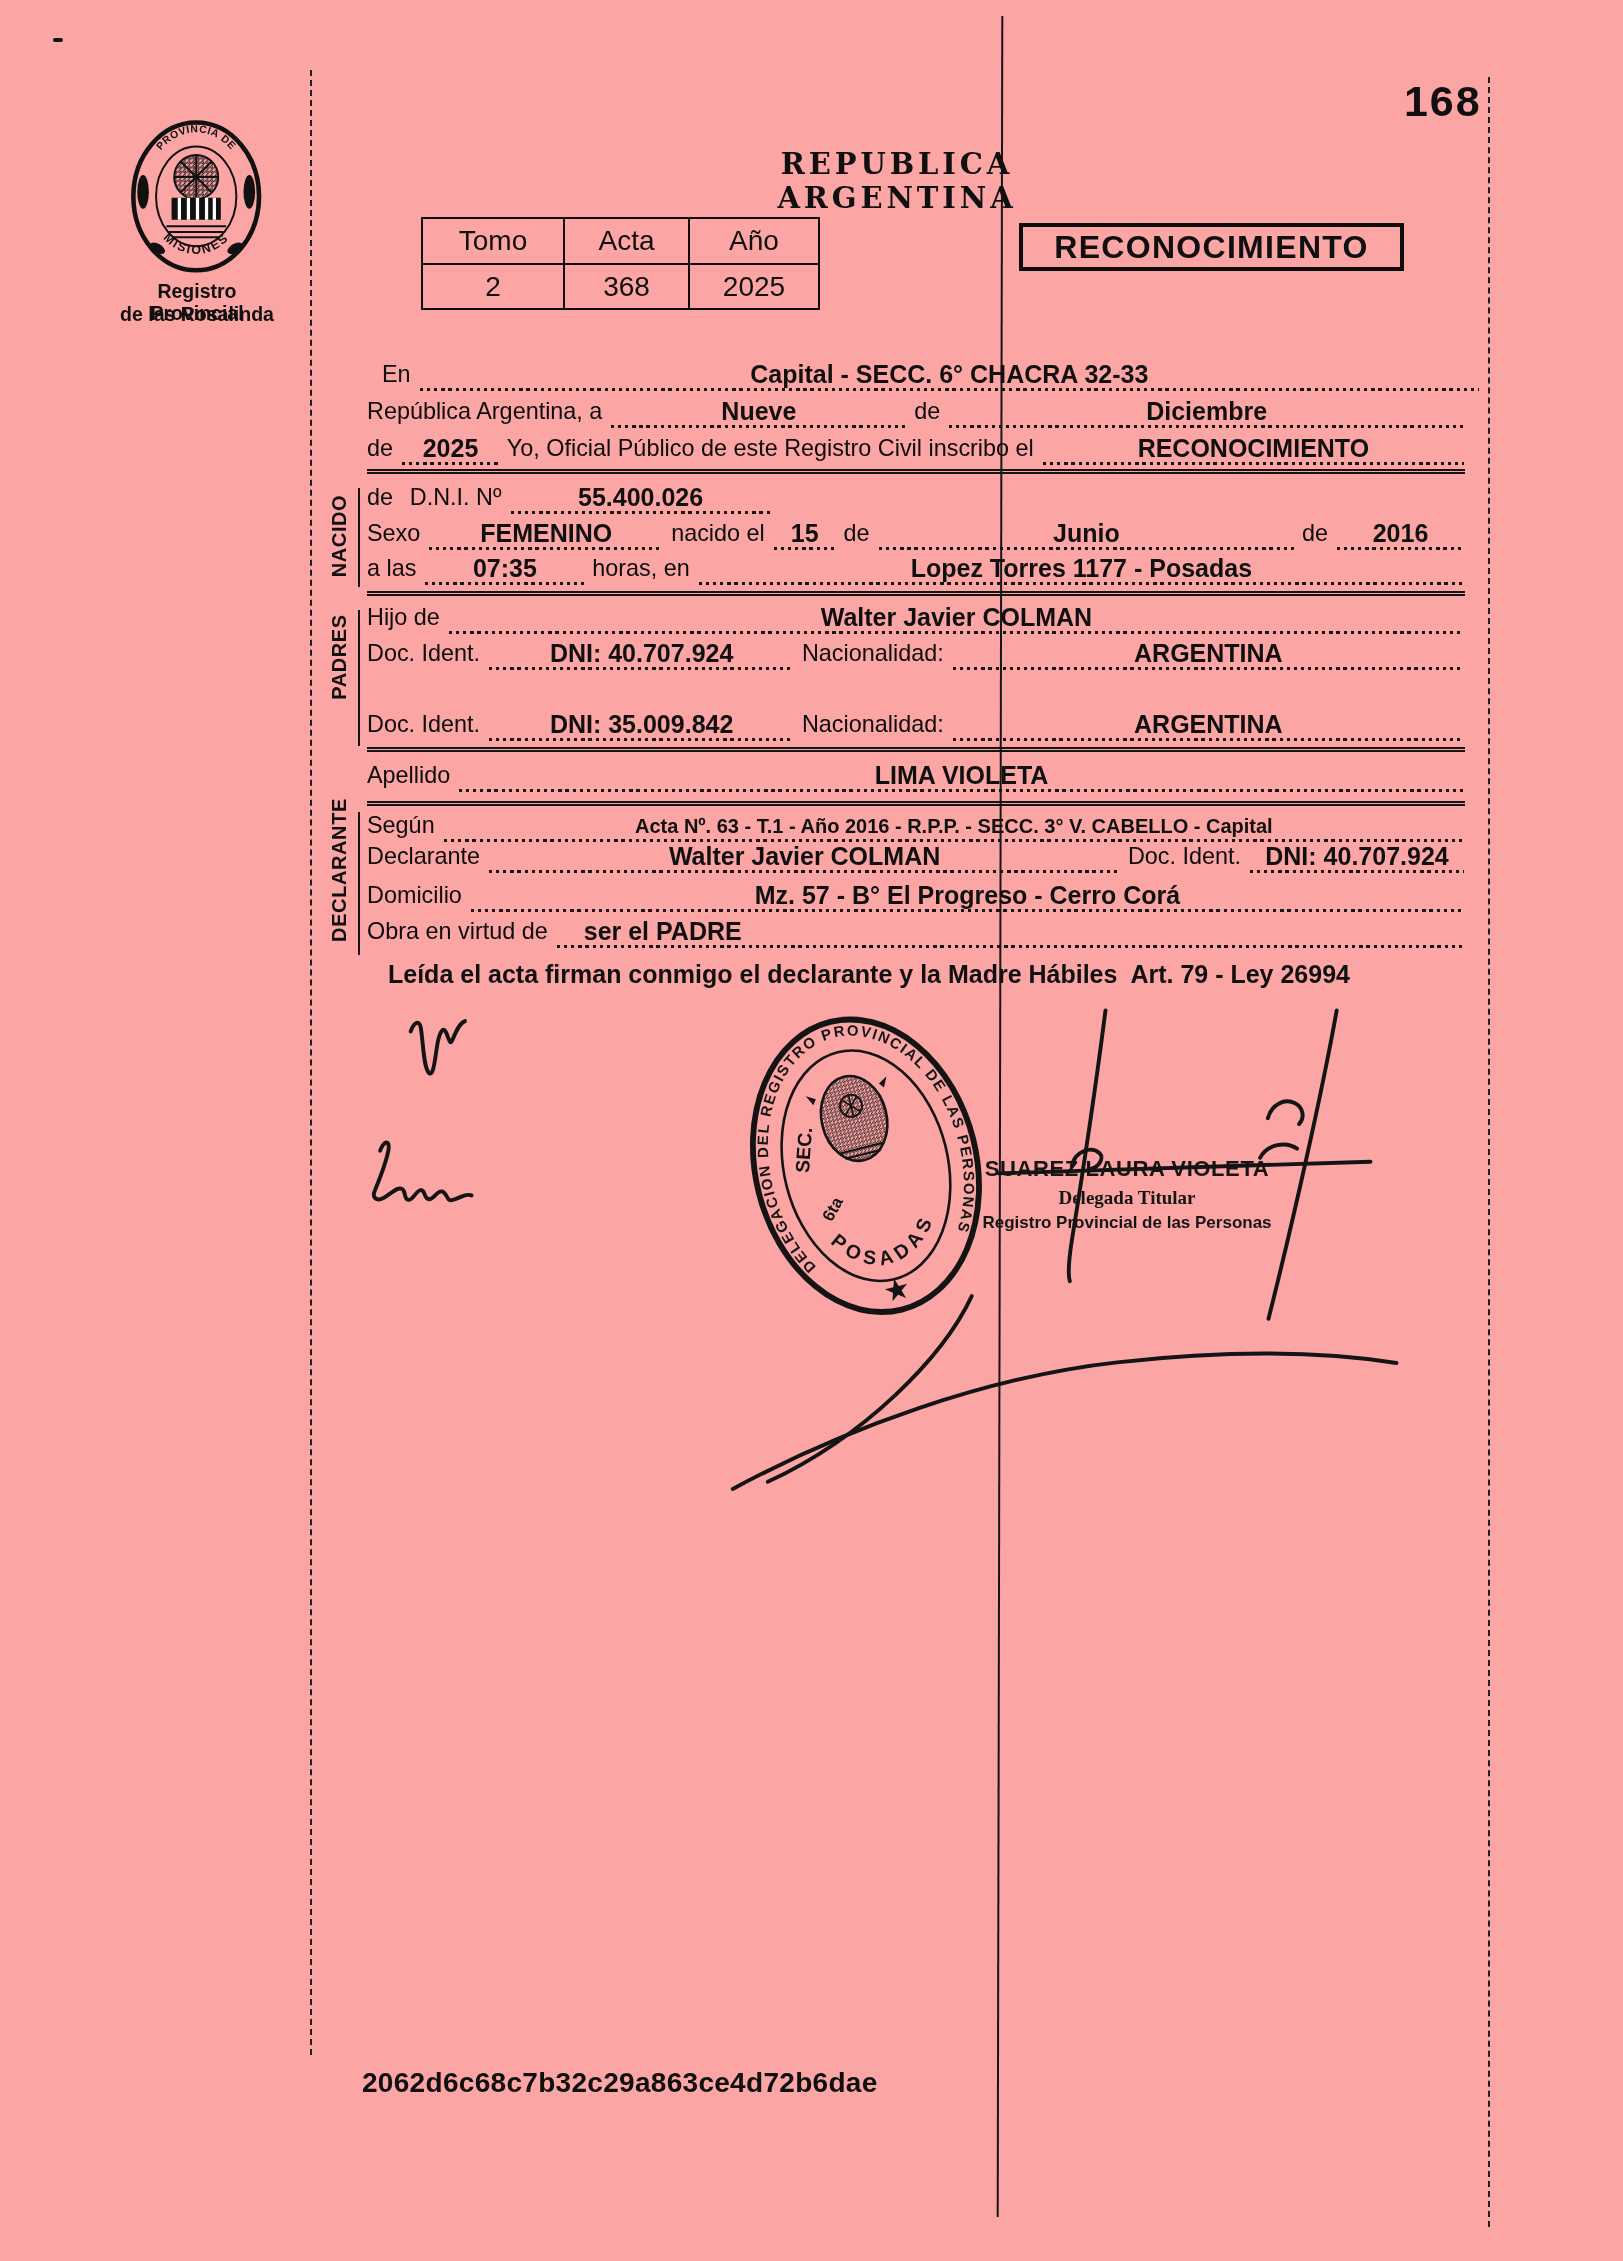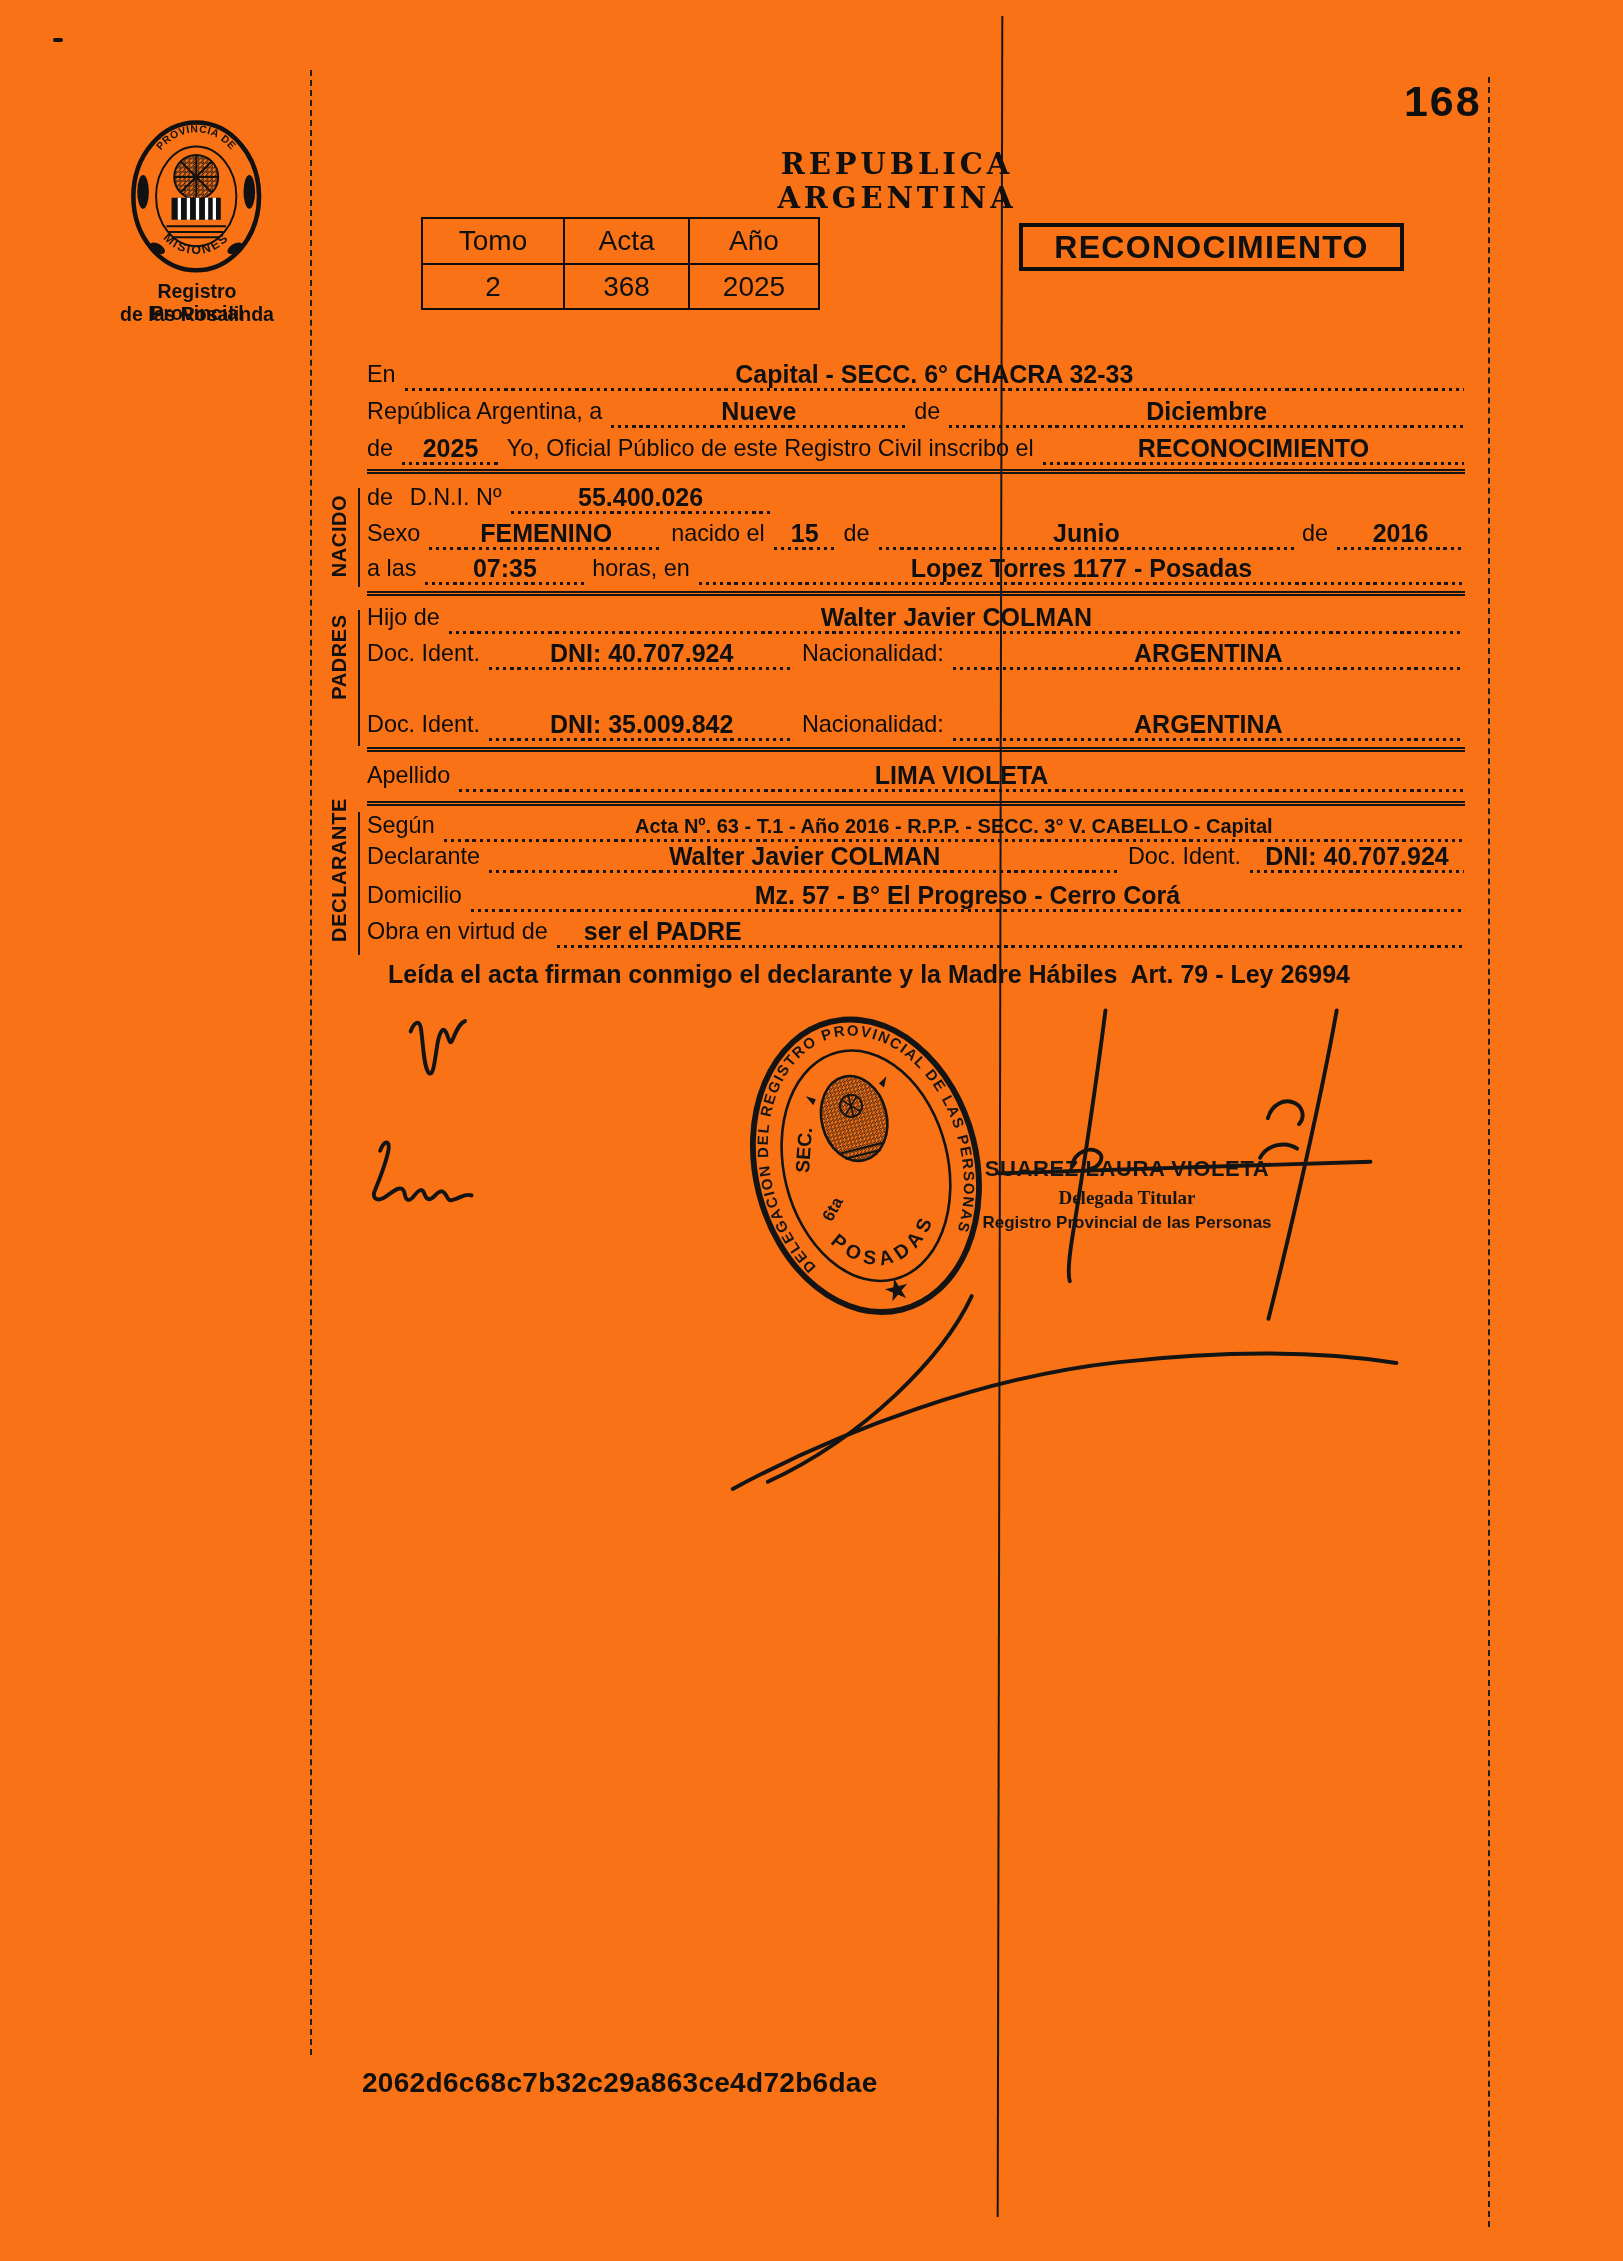--- a/index.html
+++ b/index.html
@@ -1,17 +1,17 @@
 <!DOCTYPE html>
 <html style="font-size:10.4px"><head>
 <meta charset="utf-8">
 <style>
   html,body{margin:0;padding:0;background:#9a9a9a;}
   #doc{
-    position:relative;width:1623px;height:2261px;background:#f97316;color:#101010;
+    position:relative;width:1623px;height:2261px;background:#fca5a5;color:#101010;
     font-family:"Liberation Sans",sans-serif;overflow:hidden;
   }
   
   .vdash{position:absolute;width:0;border-left:2.6px dashed #1f1f1f;}
   .fold{position:absolute;left:999px;top:16px;width:1.9px;height:2201px;background:#161616;transform:rotate(0.12deg);}
   .artifact{position:absolute;background:#111;}
   
   .pagenum{position:absolute;left:1404px;top:77px;font-size:43px;font-weight:600;letter-spacing:1.9px;}
   .title{position:absolute;left:662px;top:147px;width:470px;text-align:center;
          font-family:"DejaVu Serif","Liberation Serif",serif;font-weight:700;font-size:29px;letter-spacing:3.9px;word-spacing:14.3px;}
@@ -112,21 +112,21 @@
       <td>368</td>
       <td>2025</td>
     </tr>
   </tbody>
     </table>
 
   <div class="typebox">
     <span>RECONOCIMIENTO</span>
   </div>
 
-  <div class="row" style="top:349px;">
+  <div class="row" style="top:349px;margin-left:15px;">
     <span class="lbl first">En</span>
     <span class="fill">
         <span class="val">Capital - SECC. 6° CHACRA 32-33</span>
       </span>
   </div>
 
   <div class="row" style="top:386px;">
     <span class="lbl first">República Argentina, a</span>
     <span class="fill fw455">
         <span class="val">Nueve</span>

